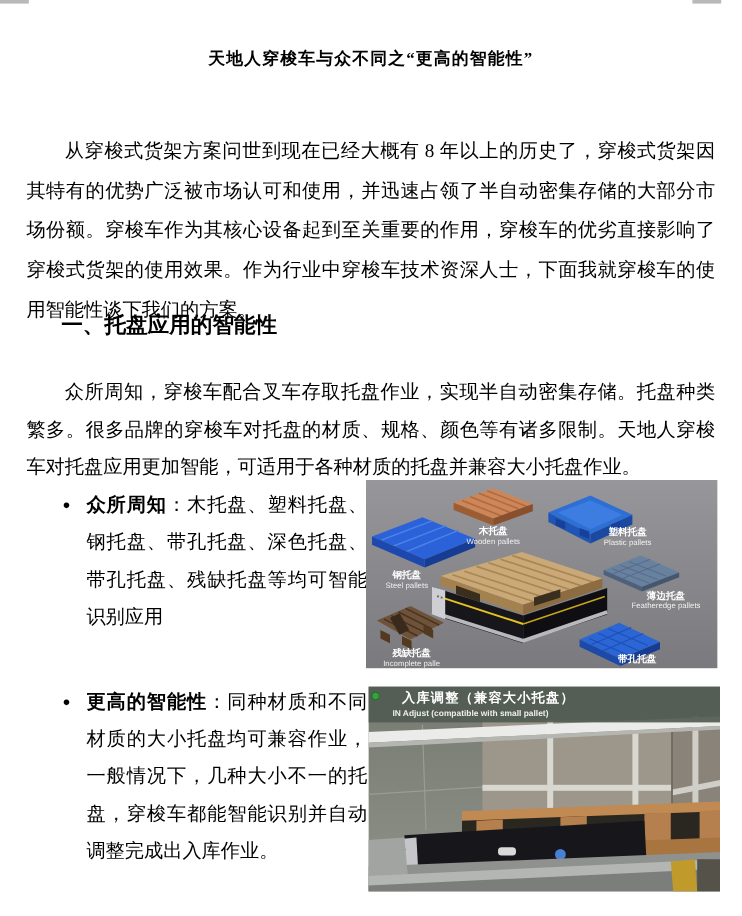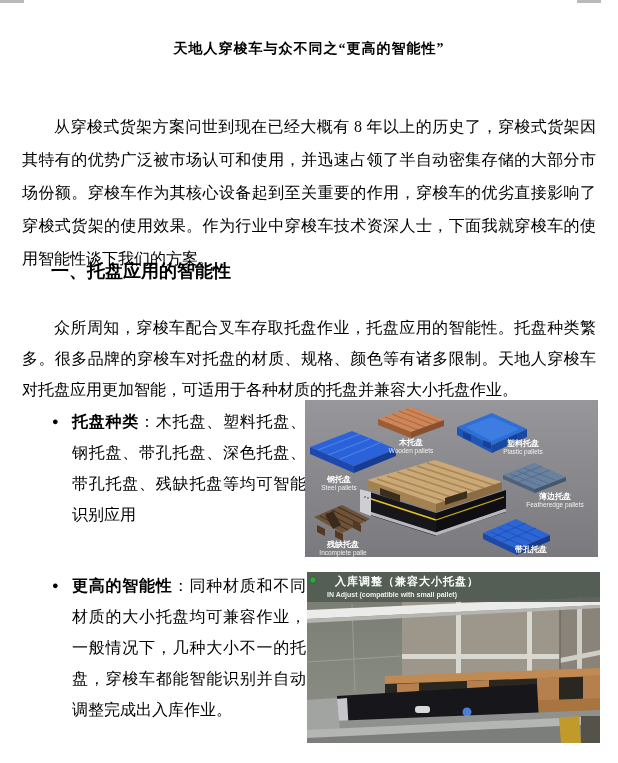--- a/index.html
+++ b/index.html
@@ -36,26 +36,26 @@
 
   <div class="edge l"></div>
   <div class="edge r"></div>
 
   <div class="title">天地人穿梭车与众不同之“更高的智能性”</div>
 
   <p class="para p1">从穿梭式货架方案问世到现在已经大概有 8 年以上的历史了，穿梭式货架因其特有的优势广泛被市场认可和使用，并迅速占领了半自动密集存储的大部分市场份额。穿梭车作为其核心设备起到至关重要的作用，穿梭车的优劣直接影响了穿梭式货架的使用效果。作为行业中穿梭车技术资深人士，下面我就穿梭车的使用智能性谈下我们的方案。</p>
 
   <div class="h2">一、托盘应用的智能性</div>
 
-  <p class="para p2">众所周知，穿梭车配合叉车存取托盘作业，托盘应用的智能性。托盘种类繁多。很多品牌的穿梭车对托盘的材质、规格、颜色等有诸多限制。天地人穿梭车对托盘应用更加智能，可适用于各种材质的托盘并兼容大小托盘作业。</p>
+  <p class="para p2">众所周知，穿梭车配合叉车存取托盘作业，实现半自动密集存储。托盘种类繁多。很多品牌的穿梭车对托盘的材质、规格、颜色等有诸多限制。天地人穿梭车对托盘应用更加智能，可适用于各种材质的托盘并兼容大小托盘作业。</p>
 
   <ul class="bullets">
     <li class="bullet">
       <span class="marker">●</span>
-      <span class="btext"><b>托盘种类</b><span>：木托盘、塑料托盘、钢托盘、带孔托盘、深色托盘、带孔托盘、残缺托盘等均可智能识别应用</span></span>
+      <span class="btext"><b>众所周知</b><span>：木托盘、塑料托盘、钢托盘、带孔托盘、深色托盘、带孔托盘、残缺托盘等均可智能识别应用</span></span>
     </li>
     <li class="bullet">
       <span class="marker">●</span>
       <span class="btext"><b>更高的智能性</b><span>：同种材质和不同材质的大小托盘均可兼容作业，一般情况下，几种大小不一的托盘，穿梭车都能智能识别并自动调整完成出入库作业。</span></span>
     </li>
   </ul>
 
   <svg class="fig fig1" viewBox="0 0 293 157">
     <defs>
       <linearGradient id="f1bg" x1="0" y1="0" x2="0" y2="1">

